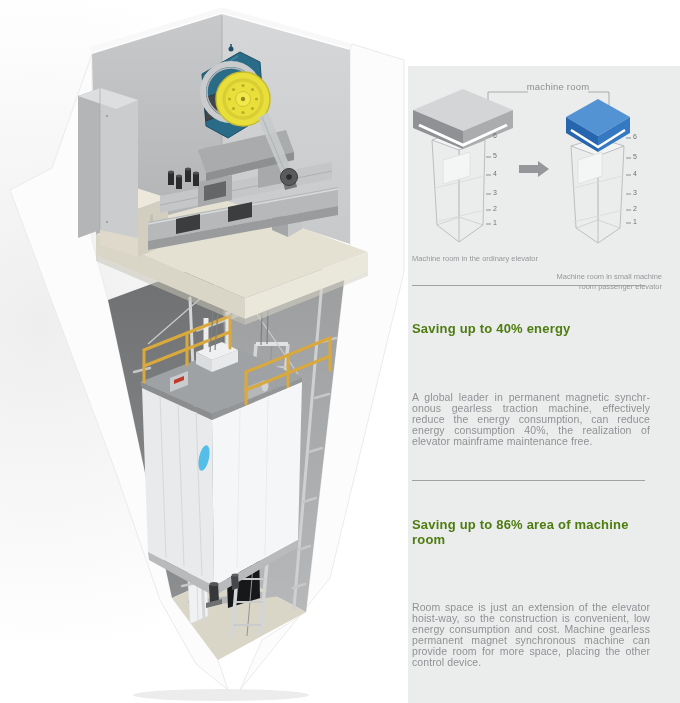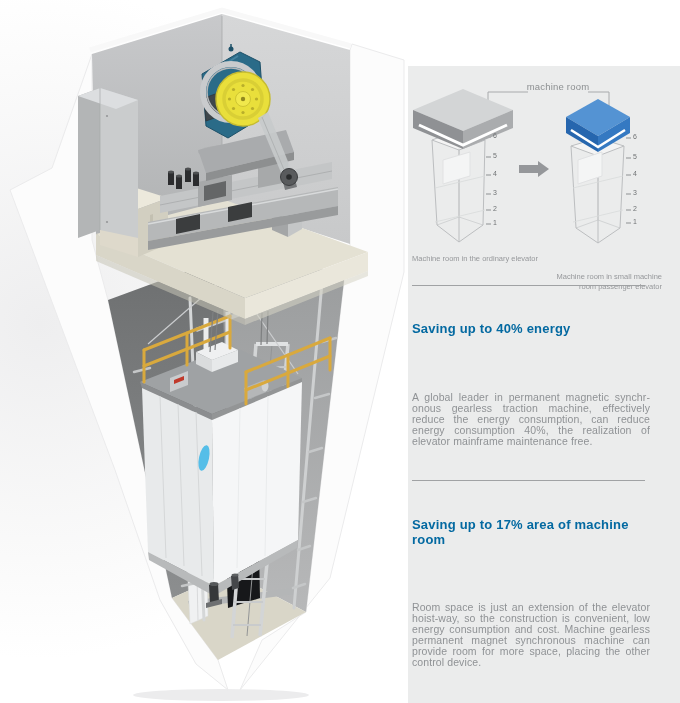--- a/index.html
+++ b/index.html
@@ -20,21 +20,21 @@
   .bracket-label { position:absolute; left:96px; top:15px; width:108px; text-align:center;
                    font-size:9.5px; color:#8c8f91; letter-spacing:.2px; }
   .fn { position:absolute; font-size:7px; color:#6f7274; line-height:8px; }
   .caption { position:absolute; font-size:7.5px; color:#96989b; text-align:right; line-height:9.5px; }
   .caption-left  { left:-12px; top:188px; width:142px; white-space:nowrap; }
   .caption-right { left:130px; top:187px; width:124px;margin-top:19px; }
   .divider { position:absolute; left:4px; width:233px; height:1px; background:#a0a2a4; }
   .divider-1 { top:219px; }
   .divider-2 { top:414px; }
   .sec-heading { position:absolute; left:4px; width:250px; font-size:13px; font-weight:bold;
-                 color:#0369a1; letter-spacing:.2px; }
+                 color:#4d7c0f; letter-spacing:.2px; }
   .sec-heading-1 { top:255px; }
   .sec-heading-2 { top:451px; }
   .sec-body { position:absolute; left:4px; width:238px; font-size:10.5px; line-height:11px;
               color:#8f9295; text-align:justify; letter-spacing:.1px; }
   .sec-body-1 { top:326px; }
   .sec-body-2 { top:536px; }
 </style>
 </head>
 <body>
 
@@ -372,18 +372,18 @@
     </div>
 
     <div class="divider divider-1"></div>
 
     <div class="sec-heading sec-heading-1">Saving up to 40% energy</div>
 
     <div class="sec-body sec-body-1">A global leader in permanent magnetic synchr-onous gearless traction machine, effectively reduce the energy consumption, can reduce energy consumption 40%, the realization of elevator mainframe maintenance free.</div>
 
     <div class="divider divider-2"></div>
 
-    <div class="sec-heading sec-heading-2">Saving up to 17% area of machine room</div>
+    <div class="sec-heading sec-heading-2">Saving up to 86% area of machine room</div>
 
     <div class="sec-body sec-body-2">Room space is just an extension of the elevator hoist-way, so the construction is convenient, low energy consumption and cost. Machine gearless permanent magnet synchronous machine can provide room for more space, placing the other control device.</div>
   </div>
 
 </div>
 
 </body></html>

